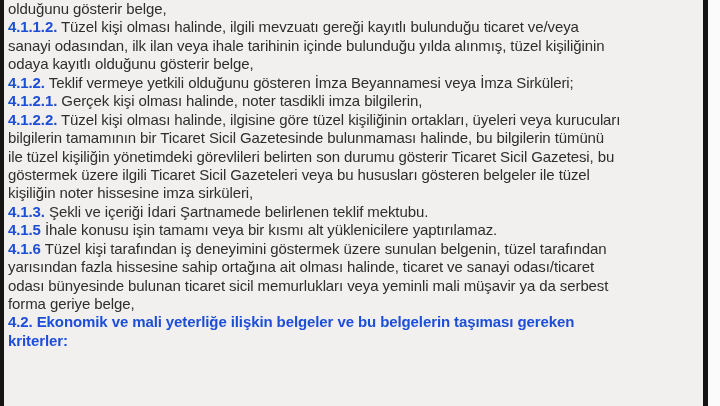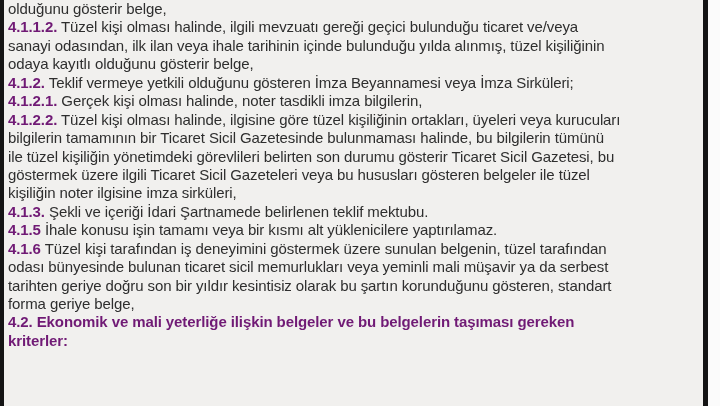--- a/index.html
+++ b/index.html
@@ -33,46 +33,46 @@
     color: #2e2e2e;
     letter-spacing: -0.1px;
   }
   .doc-line {
     white-space: nowrap;
     height: 18.45px;
     overflow: hidden;
   }
   .clause-number {
     font-weight: bold;
-    color: #701a75;
+    color: #1d4ed8;
   }
   .clause-text {
     color: #2e2e2e;
   }
 </style>
 </head>
 <body>
 
 <div class="page">
   <div class="doc-panel">
     <div class="doc-content" id="doc-content">
         <div class="doc-line"><span class="clause-text">olduğunu gösterir belge,</span></div>
-        <div class="doc-line"><span class="clause-number">4.1.1.2.</span><span class="clause-text"> Tüzel kişi olması halinde, ilgili mevzuatı gereği geçici bulunduğu ticaret ve/veya</span></div>
+        <div class="doc-line"><span class="clause-number">4.1.1.2.</span><span class="clause-text"> Tüzel kişi olması halinde, ilgili mevzuatı gereği kayıtlı bulunduğu ticaret ve/veya</span></div>
         <div class="doc-line"><span class="clause-text">sanayi odasından, ilk ilan veya ihale tarihinin içinde bulunduğu yılda alınmış, tüzel kişiliğinin</span></div>
         <div class="doc-line"><span class="clause-text">odaya kayıtlı olduğunu gösterir belge,</span></div>
         <div class="doc-line"><span class="clause-number">4.1.2.</span><span class="clause-text"> Teklif vermeye yetkili olduğunu gösteren İmza Beyannamesi veya İmza Sirküleri;</span></div>
         <div class="doc-line"><span class="clause-number">4.1.2.1.</span><span class="clause-text"> Gerçek kişi olması halinde, noter tasdikli imza bilgilerin,</span></div>
         <div class="doc-line"><span class="clause-number">4.1.2.2.</span><span class="clause-text"> Tüzel kişi olması halinde, ilgisine göre tüzel kişiliğinin ortakları, üyeleri veya kurucuları</span></div>
         <div class="doc-line"><span class="clause-text">bilgilerin tamamının bir Ticaret Sicil Gazetesinde bulunmaması halinde, bu bilgilerin tümünü</span></div>
         <div class="doc-line"><span class="clause-text">ile tüzel kişiliğin yönetimdeki görevlileri belirten son durumu gösterir Ticaret Sicil Gazetesi, bu</span></div>
         <div class="doc-line"><span class="clause-text">göstermek üzere ilgili Ticaret Sicil Gazeteleri veya bu hususları gösteren belgeler ile tüzel</span></div>
-        <div class="doc-line"><span class="clause-text">kişiliğin noter ilgisine imza sirküleri,</span></div>
+        <div class="doc-line"><span class="clause-text">kişiliğin noter hissesine imza sirküleri,</span></div>
         <div class="doc-line"><span class="clause-number">4.1.3.</span><span class="clause-text"> Şekli ve içeriği İdari Şartnamede belirlenen teklif mektubu.</span></div>
         <div class="doc-line"><span class="clause-number">4.1.5</span><span class="clause-text"> İhale konusu işin tamamı veya bir kısmı alt yüklenicilere yaptırılamaz.</span></div>
         <div class="doc-line"><span class="clause-number">4.1.6</span><span class="clause-text"> Tüzel kişi tarafından iş deneyimini göstermek üzere sunulan belgenin, tüzel tarafından</span></div>
+        <div class="doc-line"><span class="clause-text">yarısından fazla hissesine sahip ortağına ait olması halinde, ticaret ve sanayi odası/ticaret</span></div>
         <div class="doc-line"><span class="clause-text">odası bünyesinde bulunan ticaret sicil memurlukları veya yeminli mali müşavir ya da serbest</span></div>
-        <div class="doc-line"><span class="clause-text">tarihten geriye doğru son bir yıldır kesintisiz olarak bu şartın korunduğunu gösteren, standart</span></div>
         <div class="doc-line"><span class="clause-text">forma geriye belge,</span></div>
         <div class="doc-line"><span class="clause-number">4.2. Ekonomik ve mali yeterliğe ilişkin belgeler ve bu belgelerin taşıması gereken</span></div>
         <div class="doc-line"><span class="clause-number">kriterler:</span></div>
       </div>
   </div>
 </div>
 
 </body></html>

